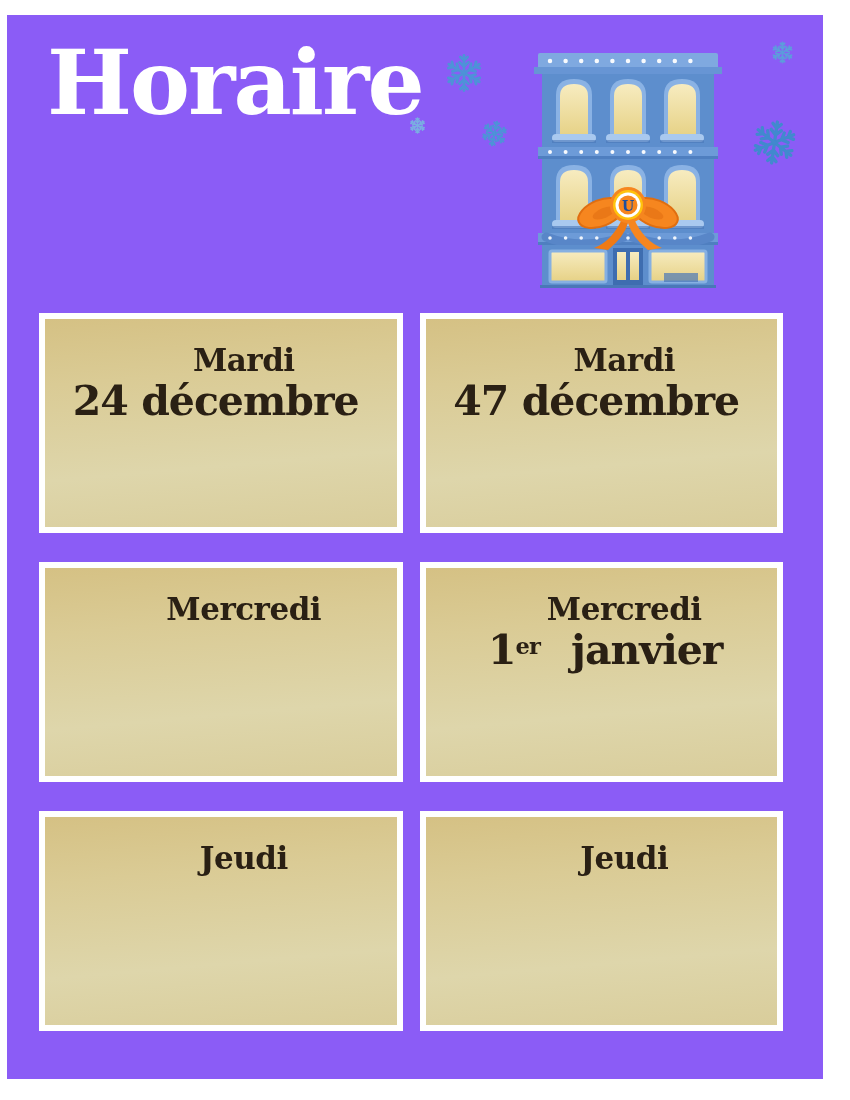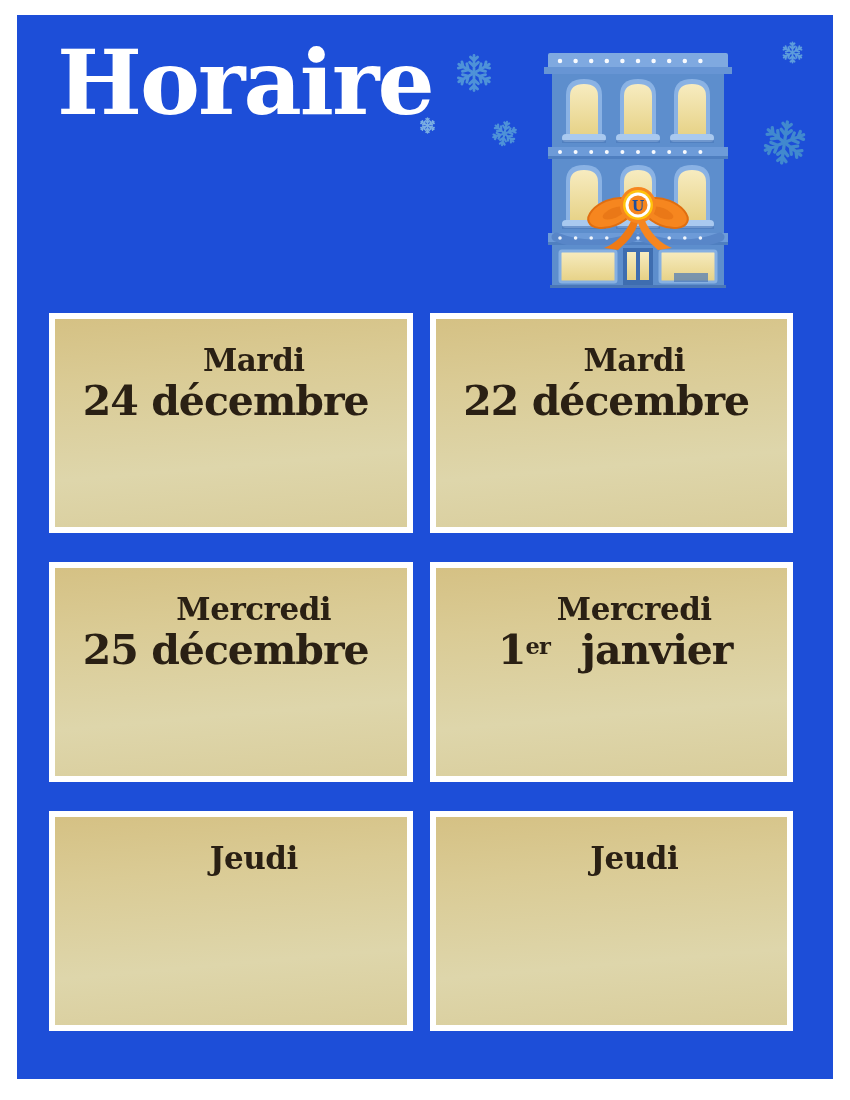--- a/index.html
+++ b/index.html
@@ -4,23 +4,23 @@
 <style>
   html, body {
     margin: 0; padding: 0;
     width: 850px; height: 1100px;
     background: #ffffff;
     font-family: "DejaVu Serif", serif;
     overflow: hidden;
   }
   .poster {
     position: absolute;
-    left: 17px; top: 15px;
+    left: 7px; top: 15px;
     width: 816px; height: 1064px;
-    background: #1d4ed8;
+    background: #8b5cf6;
   }
   
   .title {
     position: absolute;
     left: 40px; top: 26px;
     color: #ffffff;
     font-weight: 700;
     font-size: 90px;
     line-height: 83px;
     letter-spacing: -2px;
@@ -192,26 +192,25 @@
 
   <div class="cards">
 
     <div class="card">
       <div class="card-day">Mardi</div>
       <div class="card-date"><span>24 décembre</span><sup></sup><span></span></div>
     </div>
 
     <div class="card">
       <div class="card-day">Mardi</div>
-      <div class="card-date"><span>22 décembre</span><sup></sup><span></span></div>
+      <div class="card-date"><span>47 décembre</span><sup></sup><span></span></div>
     </div>
 
     <div class="card">
       <div class="card-day">Mercredi</div>
-      <div class="card-date"><span>25 décembre</span><sup></sup><span></span></div>
     </div>
 
     <div class="card">
       <div class="card-day">Mercredi</div>
       <div class="card-date"><span>1</span><sup>er</sup><span> janvier</span></div>
     </div>
 
     <div class="card">
       <div class="card-day">Jeudi</div>
     </div>

